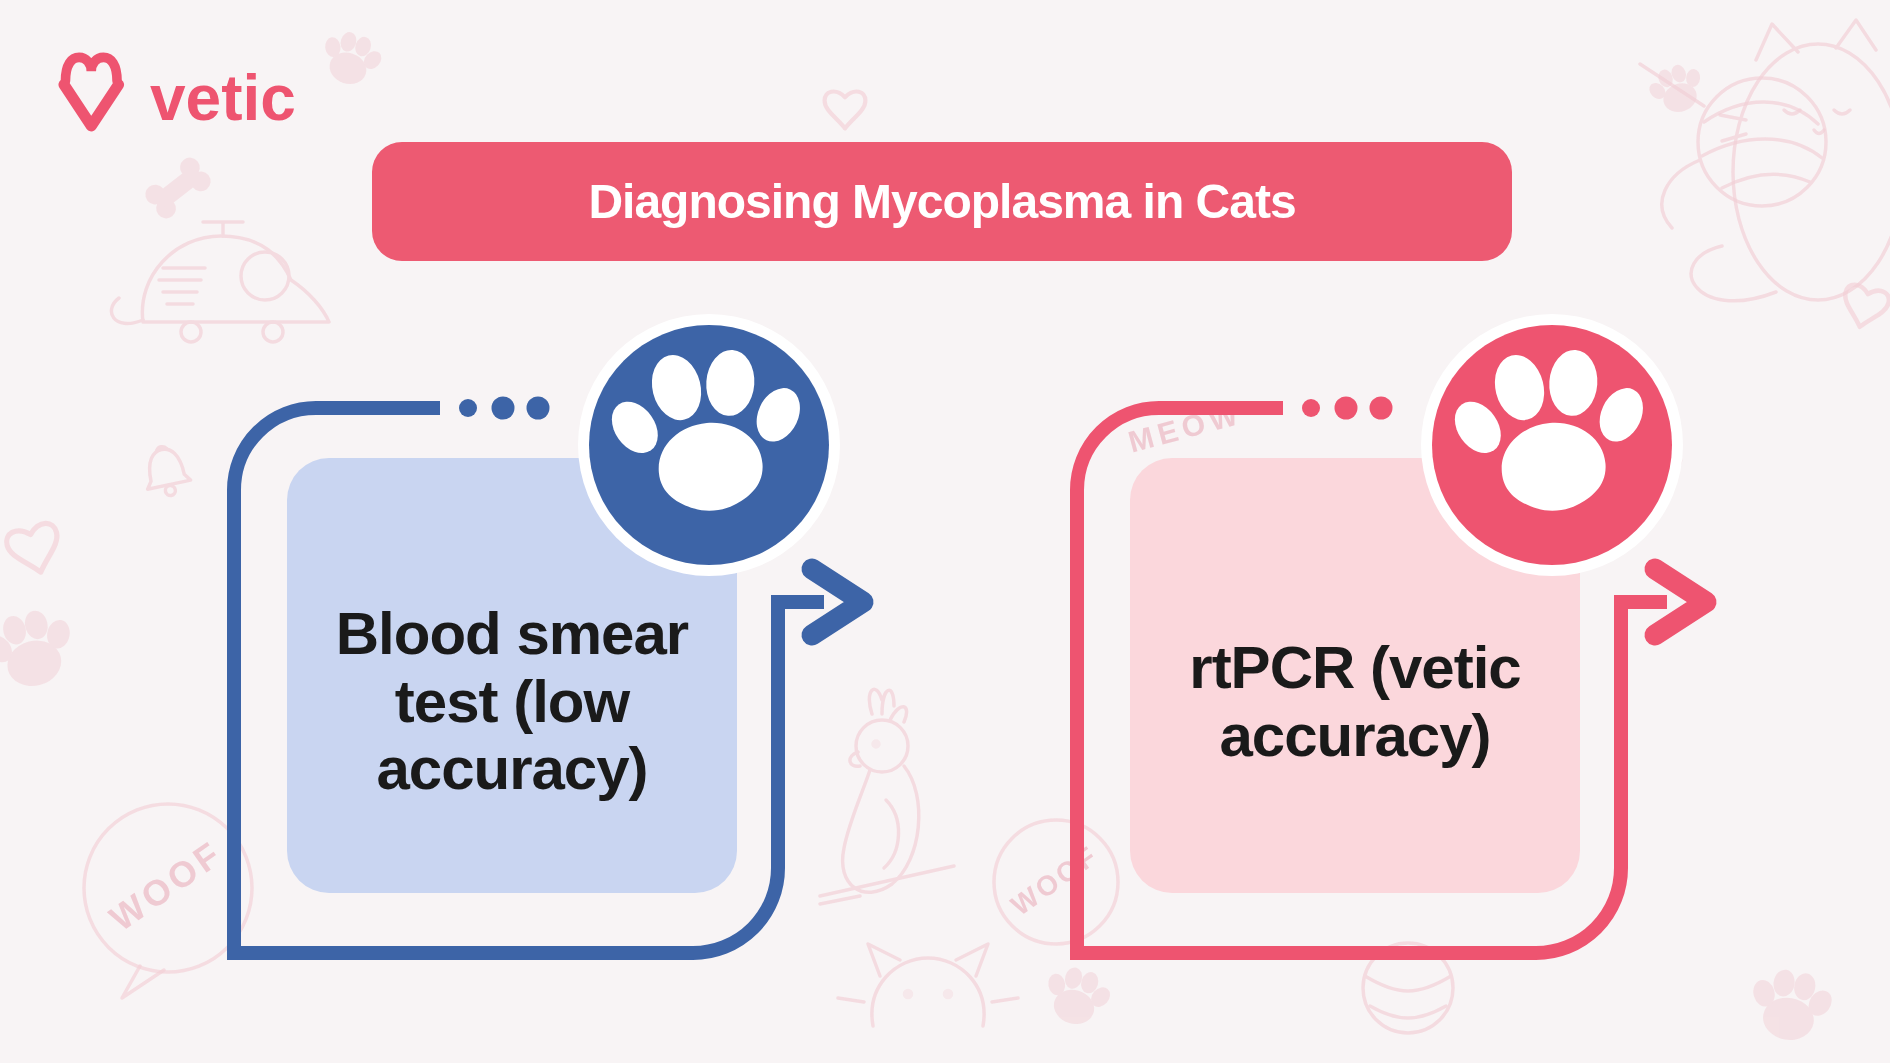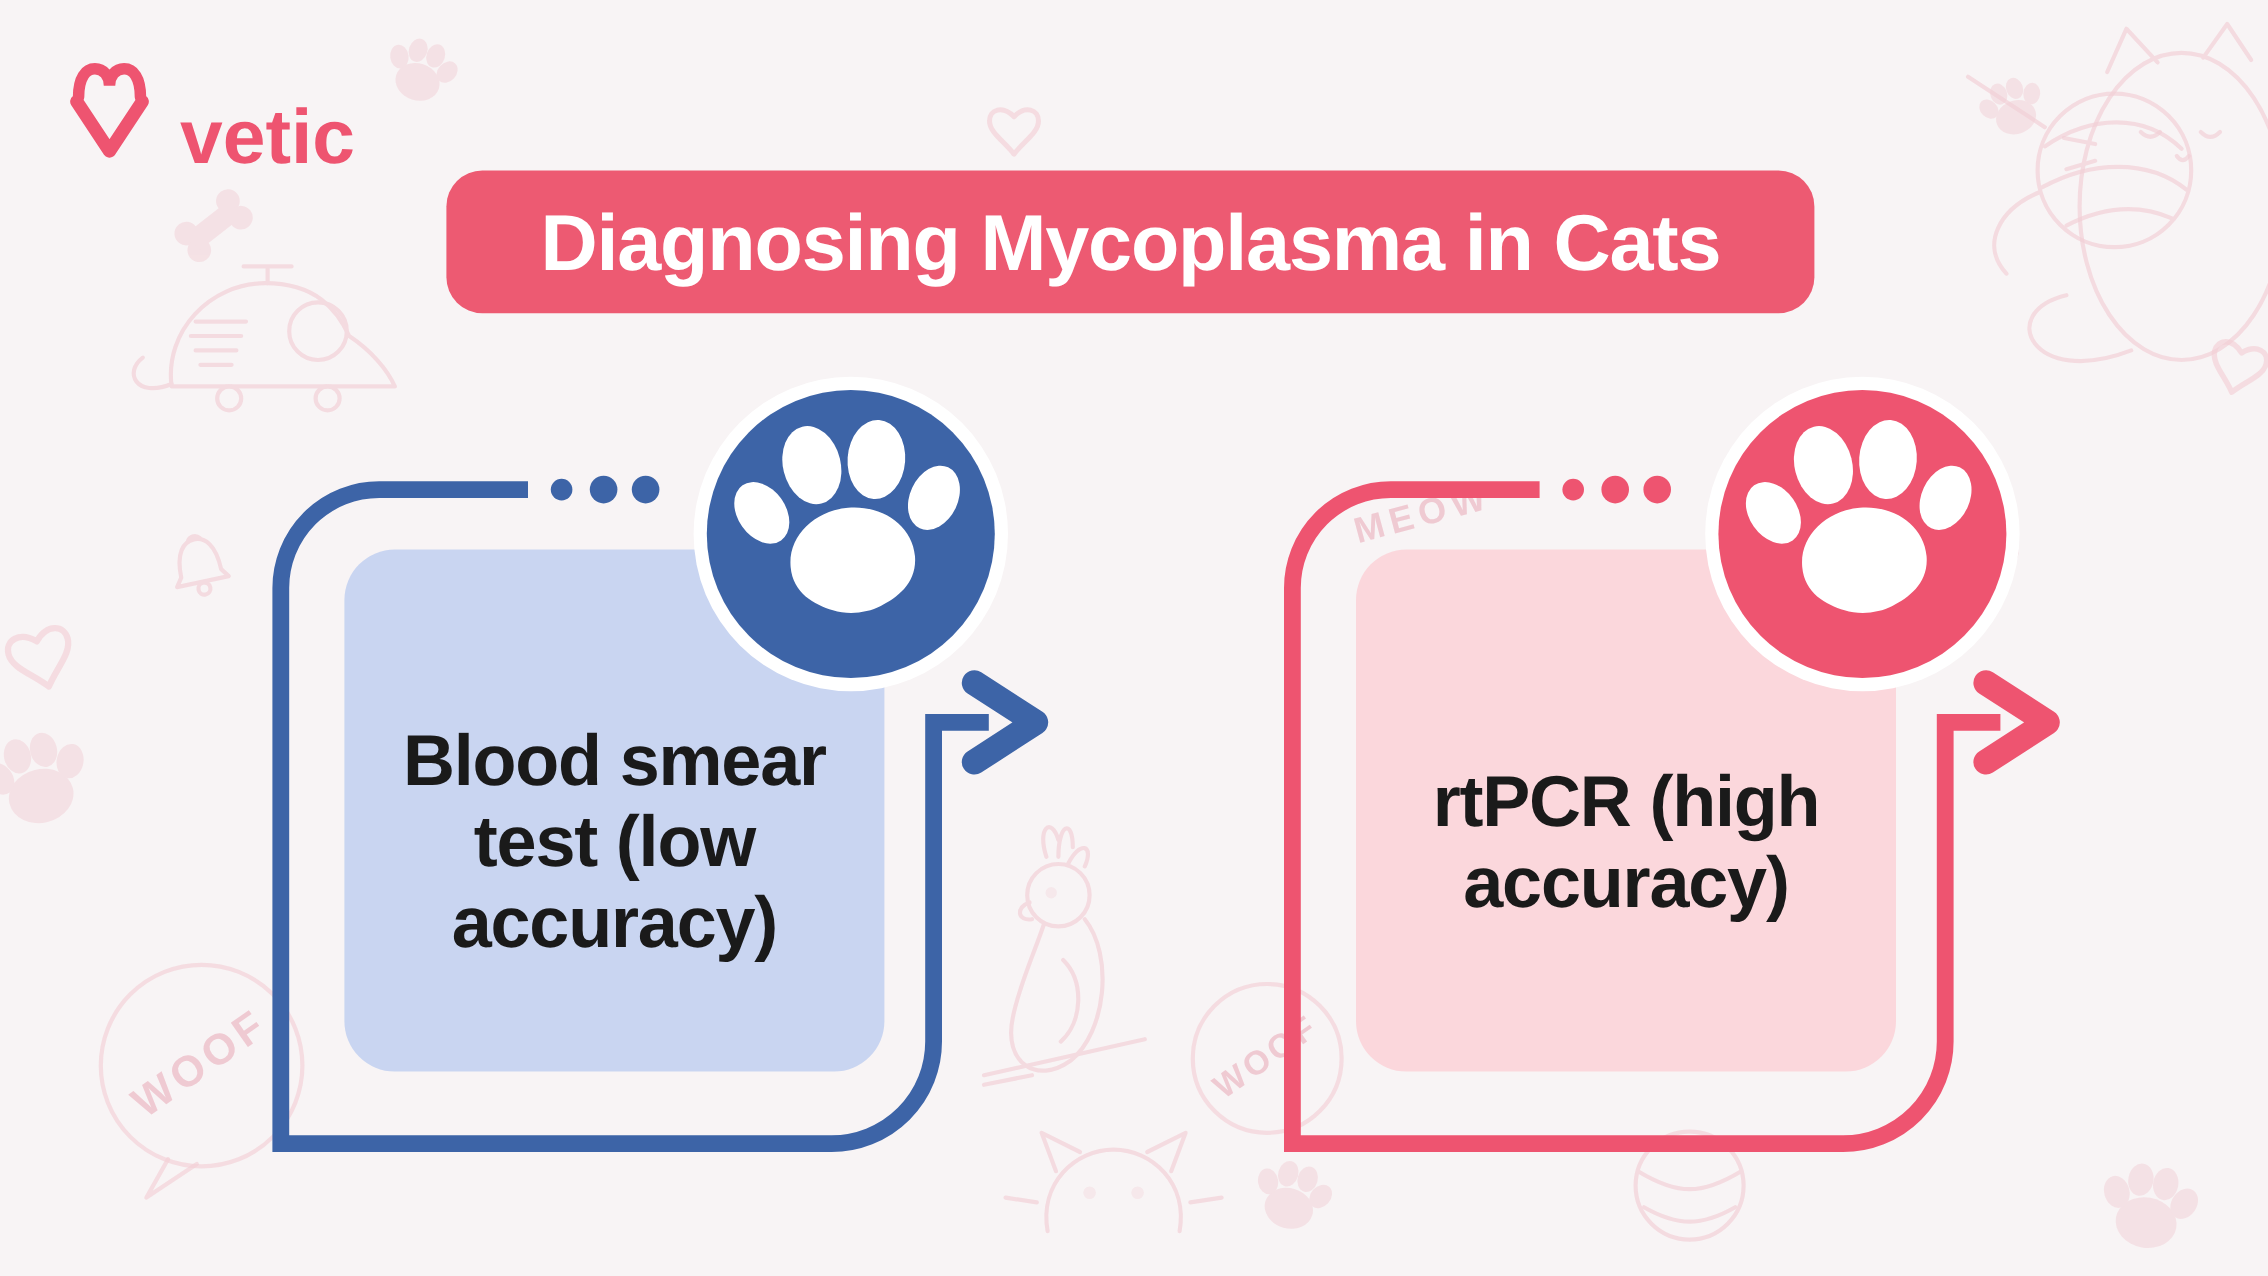--- a/index.html
+++ b/index.html
@@ -23,36 +23,36 @@
   }
   .bg-doodles .ln { stroke: var(--doodle, #F2CFD6); stroke-width: 3.5; fill: none;
                     stroke-linecap: round; stroke-linejoin: round; opacity: .65; }
   .bg-doodles .fl { fill: var(--doodle, #F2CFD6); opacity: .5; }
   .bg-doodles text { fill: var(--doodle-text, #EFC6CF); font-weight: bold; opacity: .9; }
 
   
   .logo { position: absolute; left: 58px; top: 48px; z-index: 3; width: 320px; height: 95px; }
   .logo svg { position: absolute; left: 0; top: 2px; }
   .logo .wordmark {
-    position: absolute; left: 92px; top: 34px;
+    position: absolute; left: 92px; top: 18px;
     font-size: 64px; font-weight: bold; line-height: 1;
     color: var(--brand-pink, #EE5470); letter-spacing: 0px;
   }
 
   
   .title-banner {
     position: absolute; left: 372px; top: 142px; z-index: 3;
     width: 1140px; height: 119px;
     background: var(--banner, #ED5A72);
     border-radius: 30px;
     display: flex; align-items: center; justify-content: center;
   }
   .title-banner .title-text {
     color: var(--title-text, #FFFFFF);
-    font-size: 66px; font-weight: bold; letter-spacing: -1px;
+    font-size: 48px; font-weight: bold; letter-spacing: -1px;
     white-space: nowrap;
   }
 
   
   .card { position: absolute; top: 250px; width: 680px; height: 745px; z-index: 2; color: var(--accent); }
   .card-1 { left: 212px; }
   .card-2 { left: 1055px; }
 
   .card-fill {
     position: absolute; left: 75px; top: 208px;
@@ -234,17 +234,17 @@
     <div class="card-label">Blood smear
 test (low
 accuracy)</div>
   </div>
 
   <div class="card card-2" style="--accent: #EE5470; --fill: #FBD7DC;">
     <div class="card-fill"></div>
     <svg class="card-frame-svg" width="680" height="745" viewBox="0 0 680 745">
       <use href="#card-frame"></use>
     </svg>
-    <div class="card-label">rtPCR (high
+    <div class="card-label">rtPCR (vetic
 accuracy)</div>
   </div>
 
 </div>
 
 </body></html>

